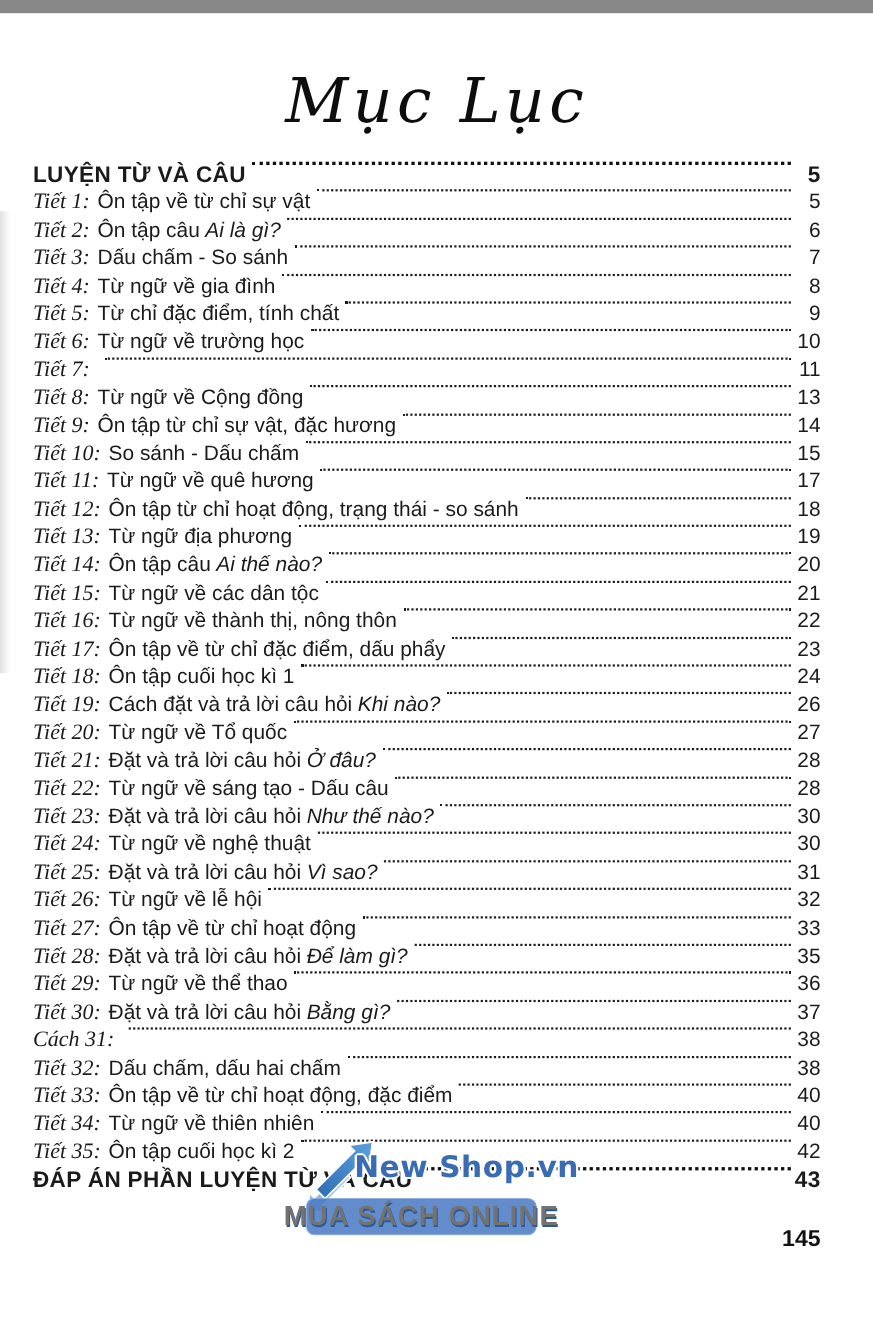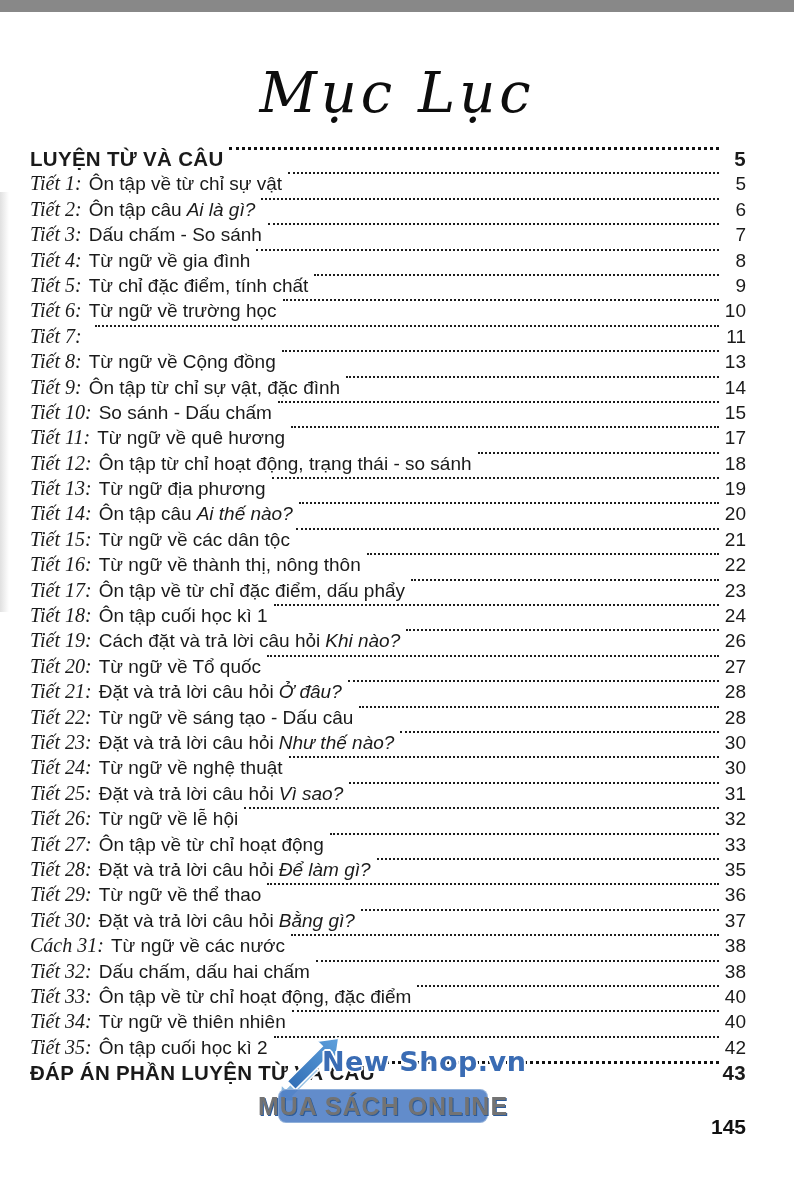--- a/index.html
+++ b/index.html
@@ -179,21 +179,21 @@
     </div>
       <div class="toc-row">
       <span class="lbl">Tiết 8:</span>
       <span class="ttl">Từ ngữ về Cộng đồng</span>
 
       <span class="leader"></span>
       <span class="pg">13</span>
     </div>
       <div class="toc-row">
       <span class="lbl">Tiết 9:</span>
-      <span class="ttl">Ôn tập từ chỉ sự vật, đặc đình</span>
+      <span class="ttl">Ôn tập từ chỉ sự vật, đặc hương</span>
 
       <span class="leader"></span>
       <span class="pg">14</span>
     </div>
       <div class="toc-row">
       <span class="lbl">Tiết 10:</span>
       <span class="ttl">So sánh - Dấu chấm</span>
 
       <span class="leader"></span>
       <span class="pg">15</span>
@@ -333,21 +333,20 @@
     </div>
       <div class="toc-row">
       <span class="lbl">Tiết 30:</span>
       <span class="ttl">Đặt và trả lời câu hỏi</span>
       <span class="itl">Bằng gì?</span>
       <span class="leader"></span>
       <span class="pg">37</span>
     </div>
       <div class="toc-row">
       <span class="lbl">Cách 31:</span>
-      <span class="ttl">Từ ngữ về các nước</span>
 
       <span class="leader"></span>
       <span class="pg">38</span>
     </div>
       <div class="toc-row">
       <span class="lbl">Tiết 32:</span>
       <span class="ttl">Dấu chấm, dấu hai chấm</span>
 
       <span class="leader"></span>
       <span class="pg">38</span>

